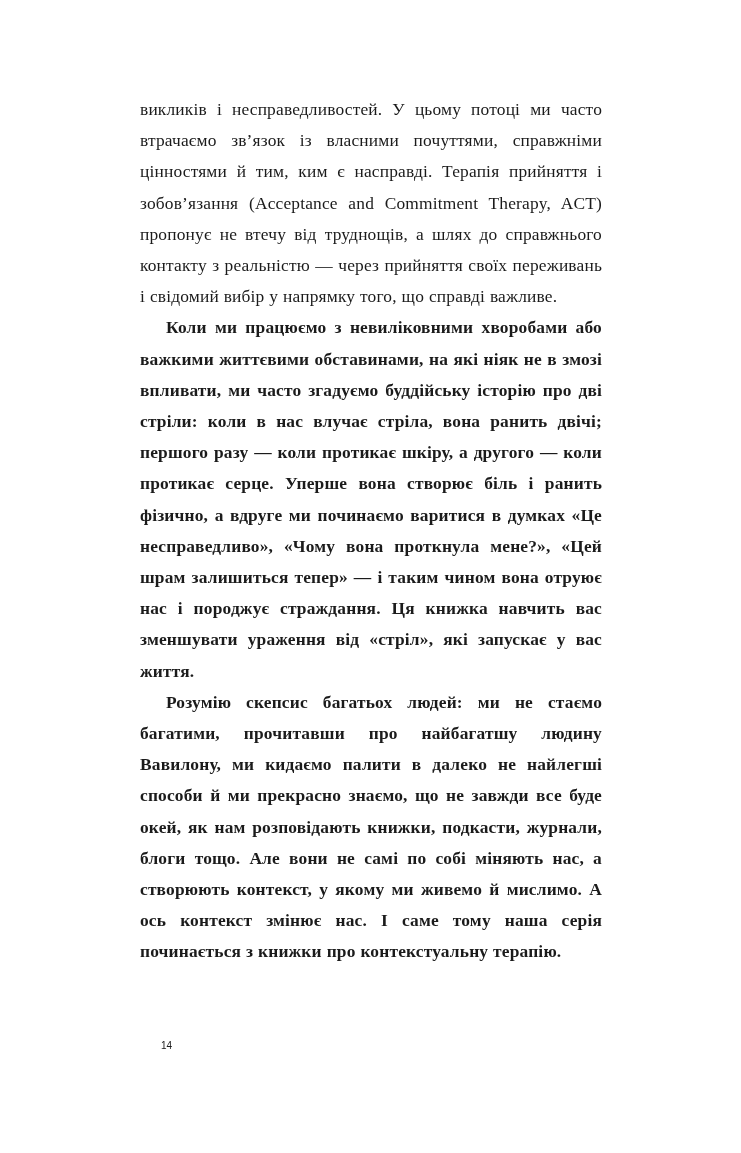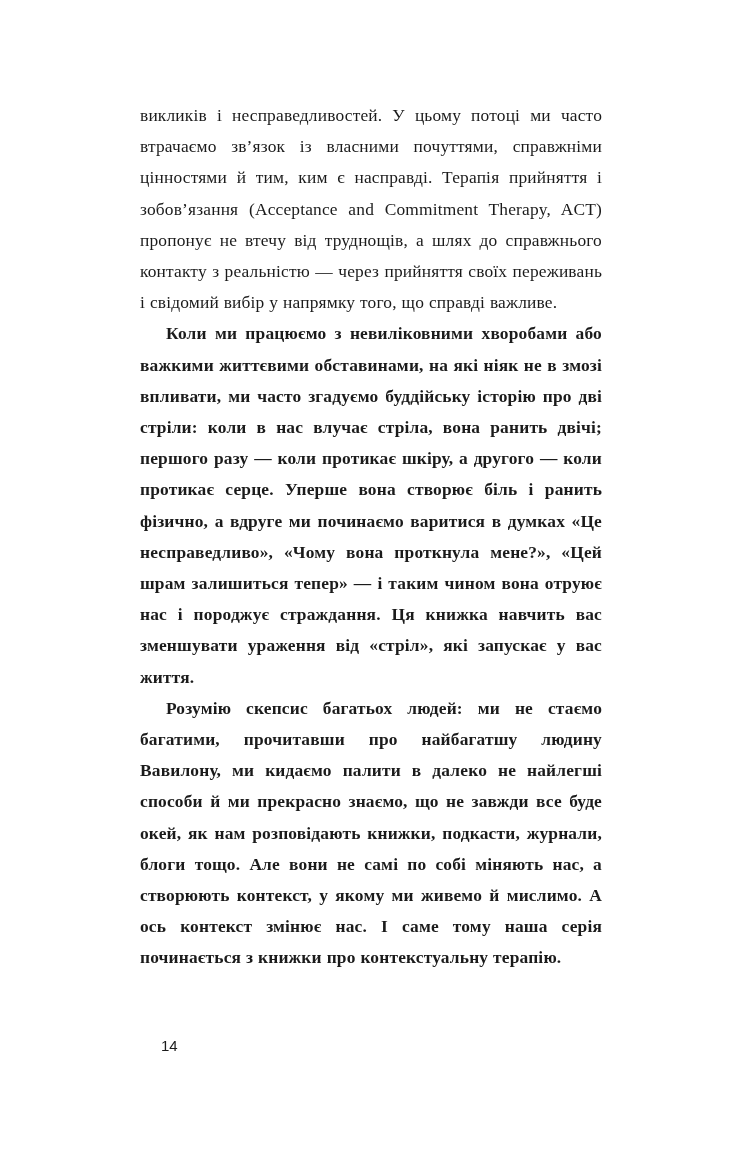--- a/index.html
+++ b/index.html
@@ -16,21 +16,21 @@
   }
   .page {
     position: relative;
     width: 741px;
     height: 1153px;
     box-sizing: border-box;
   }
   .text-block {
     position: absolute;
     left: 140px;
-    top: 100px;
+    top: 94px;
     width: 462px;
   }
   .para {
     margin: 0;
     font-size: 17.4px;
     line-height: 31.2px;
     text-align: justify;
     text-justify: inter-word;
     letter-spacing: 0.01em;
     word-spacing: 0.02em;
@@ -38,21 +38,21 @@
     color: #1b1b1b;
   }
   .para + .para {
     text-indent: 26px;
     font-weight: bold;
   }
   .folio {
     position: absolute;
     left: 161px;
     top: 1036px;
-    font-size: 15px;
+    font-size: 10px;
     line-height: 20px;
     color: #1b1b1b;
     font-family: "Liberation Sans", sans-serif;
   }
 </style>
 </head>
 <body>
 
 <div class="page">
   <div class="text-block">

